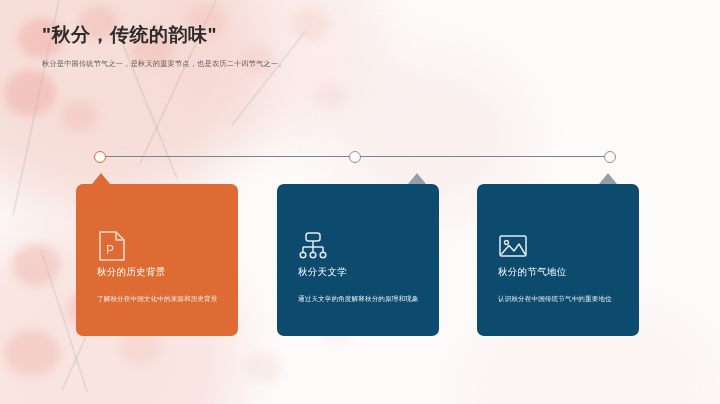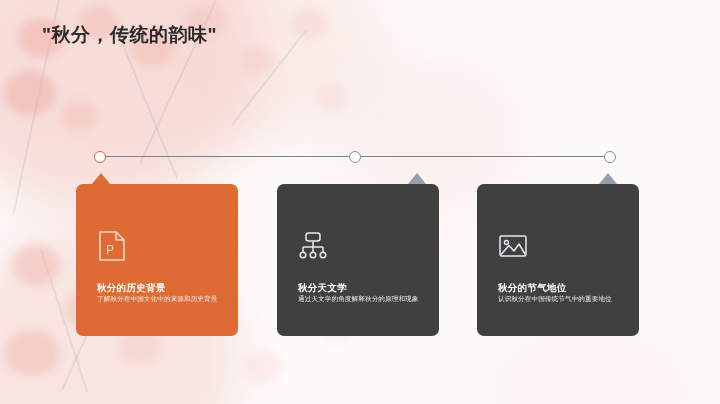--- a/index.html
+++ b/index.html
@@ -108,21 +108,21 @@
   .card {
     position: absolute;
     top: 184px;
     width: 162px;
     height: 152px;
     border-radius: 7px;
     box-sizing: border-box;
     padding: 0;
   }
   .card.orange { background: #dd6b33; }
-  .card.gray   { background: #404040; }
+  .card.gray   { background: #0c4a6e; }
 
   .card-arrow {
     position: absolute;
     top: -11px;
     width: 0;
     height: 0;
     border-left: 9px solid transparent;
     border-right: 9px solid transparent;
   }
   .card-arrow.orange { border-bottom: 11px solid #dd6b33; }
@@ -133,23 +133,23 @@
     left: 21px;
     top: 46px;
     width: 30px;
     height: 32px;
   }
   .card-icon svg { display: block; }
 
   .card-title {
     position: absolute;
     left: 21px;
-    top: 98px;
+    top: 82px;
     font-size: 9.5px;
-    font-weight: bold;
+    font-weight: normal;
     color: #ffffff;
     letter-spacing: 0.3px;
     line-height: 1.2;
   }
   .card-desc {
     position: absolute;
     left: 21px;
     top: 110px;
     width: 124px;
     font-size: 6.6px;
@@ -191,20 +191,21 @@
     <div class="blossom" style="left:66px;  top:292px; width:42px; height:36px; background:rgba(241,184,176,0.42);"></div>
     <div class="blossom" style="left:4px;   top:330px; width:56px; height:46px; background:rgba(239,174,166,0.40);"></div>
     <div class="blossom" style="left:120px; top:330px; width:40px; height:34px; background:rgba(243,192,184,0.34);"></div>
     <div class="blossom" style="left:176px; top:300px; width:34px; height:28px; background:rgba(244,198,190,0.28);"></div>
     <div class="blossom" style="left:244px; top:352px; width:38px; height:30px; background:rgba(245,204,196,0.26);"></div>
     <div class="blossom" style="left:320px; top:316px; width:34px; height:28px; background:rgba(246,212,204,0.22);"></div>
   </div>
 
   <div class="header">
     <h1 class="title-main">"秋分，传统的韵味"</h1>
+    <p class="desc">秋分是中国传统节气之一，是秋天的重要节点，也是农历二十四节气之一。</p>
   </div>
 
   <div class="timeline">
     <div class="timeline-line"></div>
     <div class="tl-node active" style="left:-6px;"></div>
     <div class="tl-node idle" style="left:249px;"></div>
     <div class="tl-node idle" style="left:504px;"></div>
   </div>
 
   <div class="card orange" style="left:76px;">

